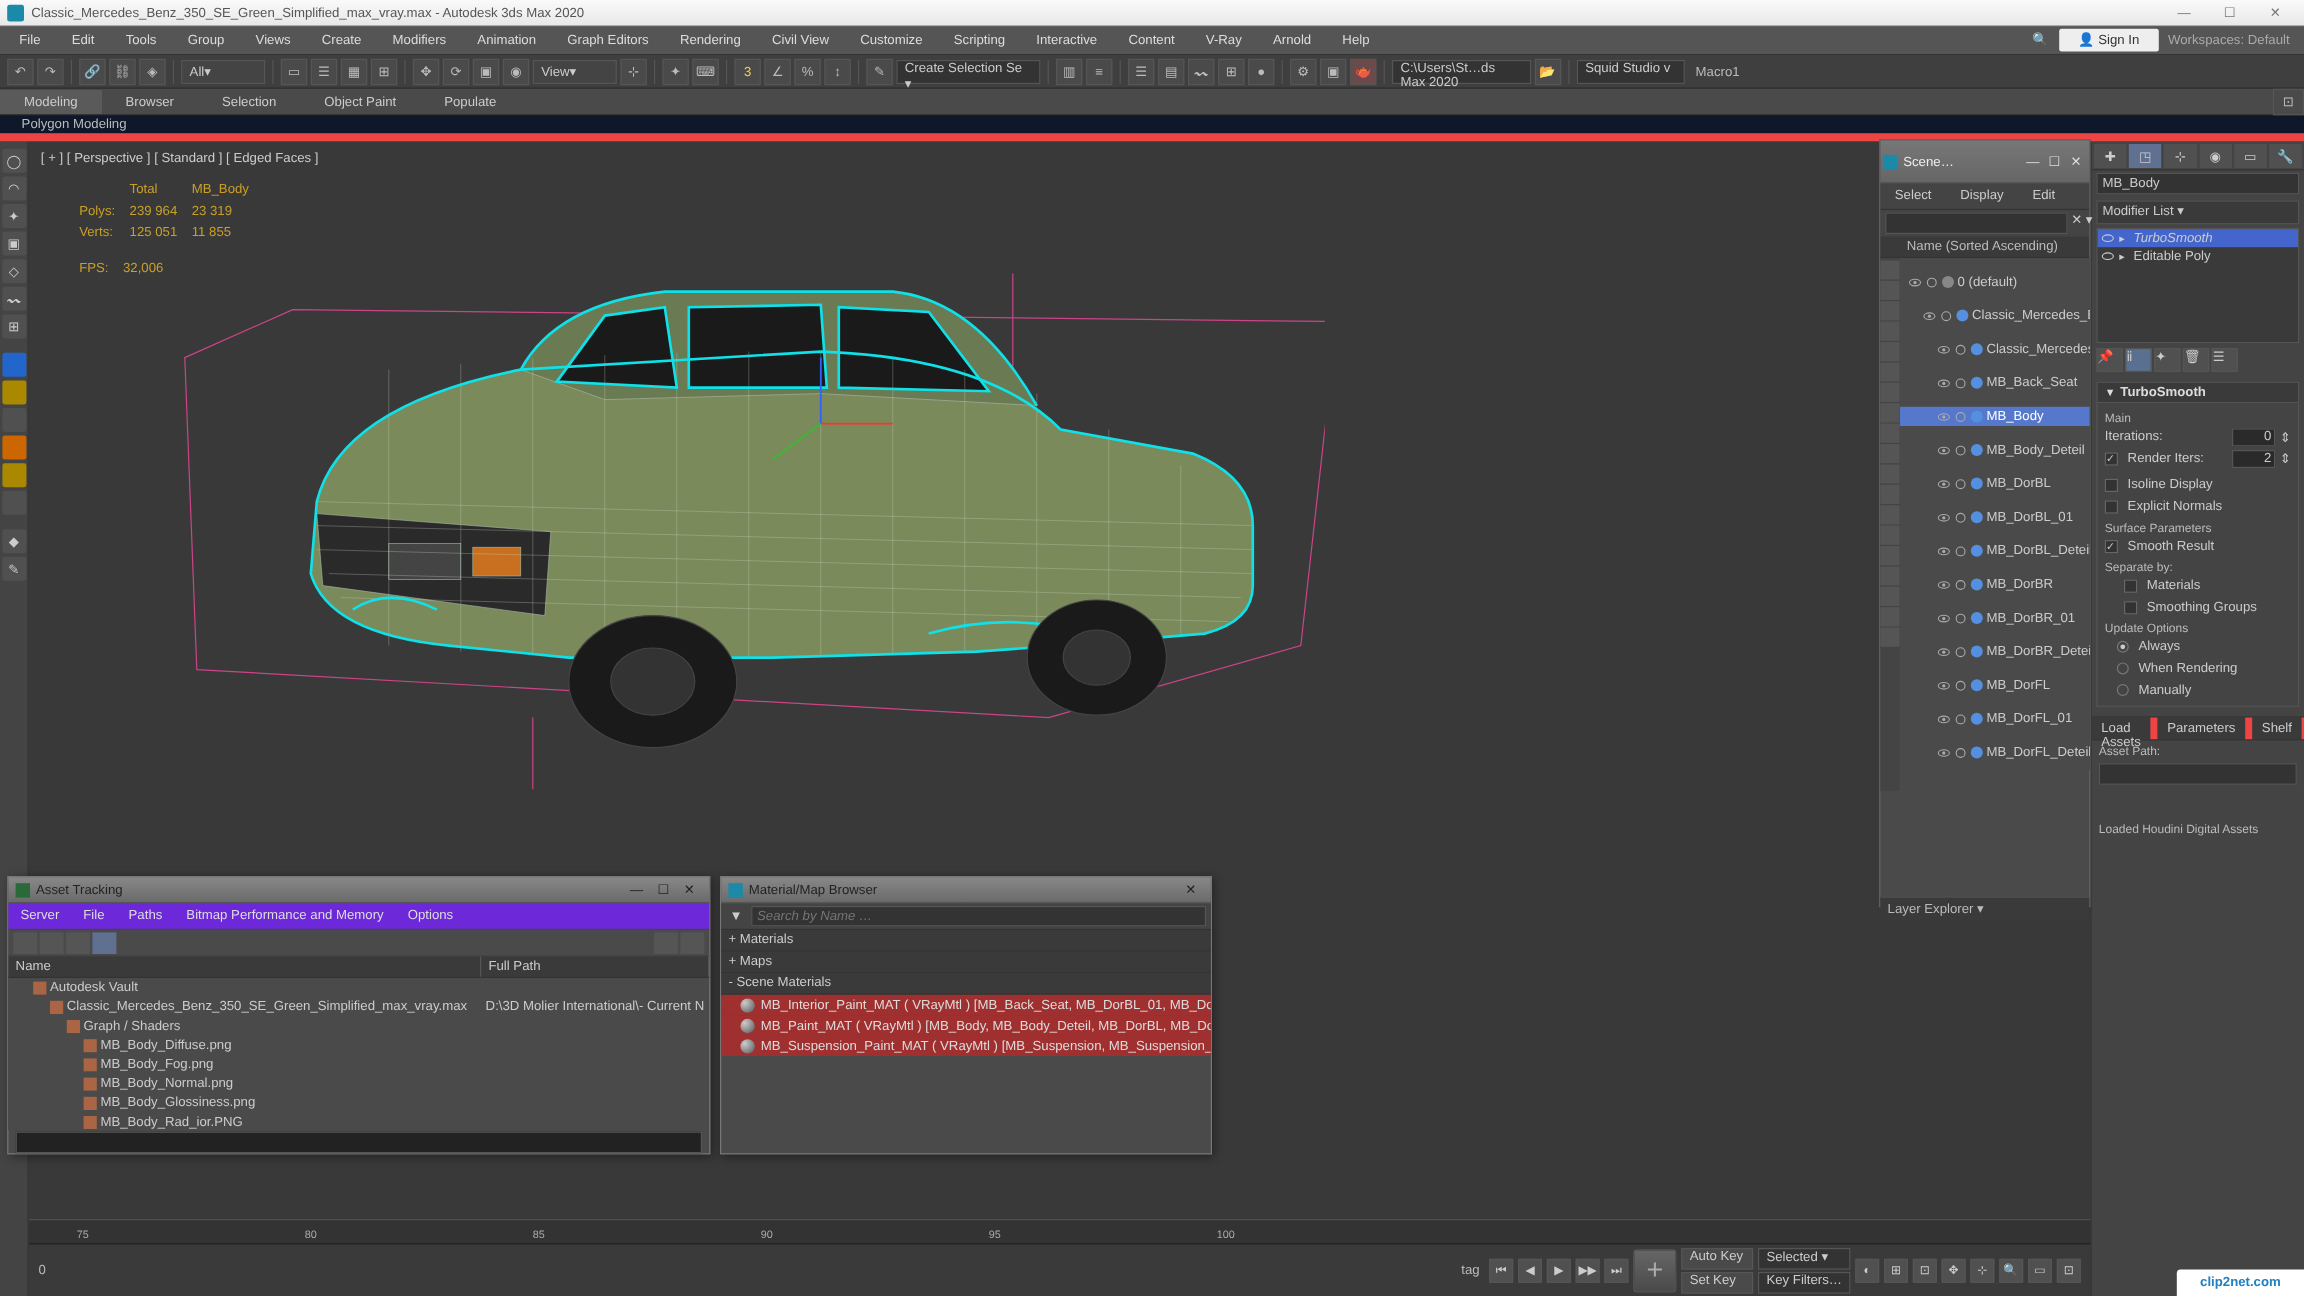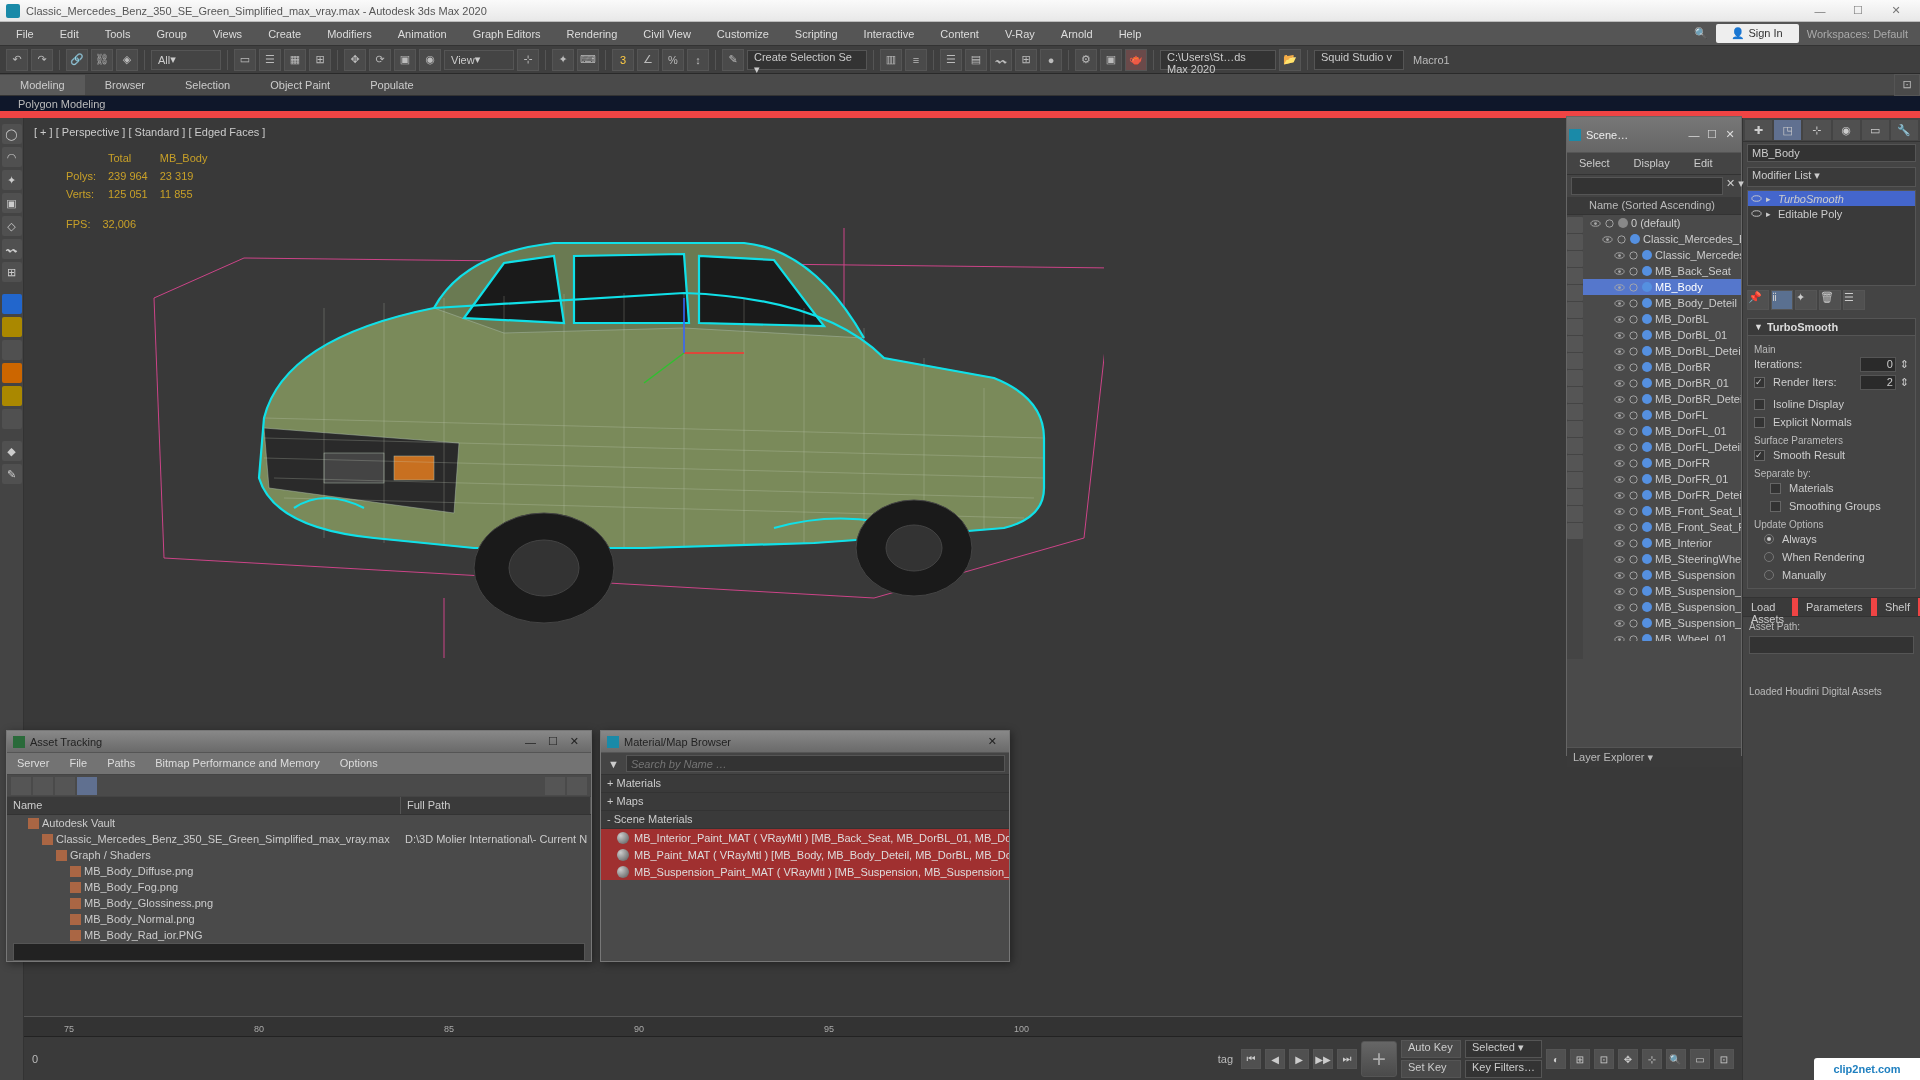--- a/index.html
+++ b/index.html
@@ -41,21 +41,21 @@
 .sphdr .spacer { flex:1; }
 .sphdr .wbtn { width:18px; height:16px; display:flex; align-items:center; justify-content:center; cursor:pointer; color:#ddd; }
 .sptabs { height:22px; display:flex; background:#444; border-bottom:1px solid #333; }
 .sptab { padding:4px 12px; color:#ccc; cursor:pointer; }
 .spsearch { height:22px; display:flex; padding:2px 4px; gap:3px; background:#444; }
 .spsearch input { flex:1; background:#333; border:1px solid #555; color:#ccc; padding:0 4px; height:18px; }
 .sptbar { width:18px; background:#444; float:left; height:calc(100% - 88px); display:flex; flex-direction:column; gap:1px; padding-top:2px; }
 .sptbtn { width:16px; height:16px; margin:0 auto; background:#555; cursor:pointer; border-radius:1px; }
 .splisthdr { height:18px; background:#3a3a3a; padding:2px 6px 2px 22px; color:#bbb; border-bottom:1px solid #333; }
 .splist { height:calc(100% - 106px); overflow-y:auto; overflow-x:hidden; background:#4a4a4a; }
-.spitem { height:16px; display:flex; align-items:center; padding-left:4px; gap:3px; color:#ccc; cursor:pointer; white-space:nowrap; }
+.spitem { height:16px; display:flex; align-items:center; padding-left:4px; gap:3px; color:#ccc; cursor:pointer; white-space:nowrap;margin-top:12px; }
 .spitem.sel { background:#5577cc; color:#fff; }
 .spitem .indent { flex-shrink:0; }
 .spitem .eye { width:11px; height:11px; flex-shrink:0; }
 .spitem .node { width:10px; height:10px; background:#888; border-radius:5px; flex-shrink:0; }
 .spitem .node.blue { background:#5590e0; }
 .splayer { height:20px; background:#3a3a3a; border-top:1px solid #555; padding:3px 6px; color:#bbb; }
 .rightpanel { width:178px; background:#444; border-left:1px solid #333; display:flex; flex-direction:column; }
 .rptoprow { height:24px; display:flex; gap:2px; padding:2px; border-bottom:1px solid #333; }
 .rptbtn { flex:1; height:20px; background:#505050; cursor:pointer; display:flex; align-items:center; justify-content:center; }
 .rpname { height:20px; margin:2px 4px; }
@@ -78,21 +78,21 @@
 .rollbody .chk { width:11px; height:11px; background:#333; border:1px solid #666; display:inline-block; margin-right:4px; }
 .rollbody .chk.on::after { content:"✓"; color:#ccc; font-size:9px; display:block; line-height:9px; }
 .rollbody .rad { width:10px; height:10px; border:1px solid #777; border-radius:5px; display:inline-block; margin-right:4px; }
 .rollbody .rad.on::after { content:""; width:4px; height:4px; background:#ccc; border-radius:2px; display:block; margin:2px; }
 .rollbody .grplabel { color:#bbb; font-size:10px; margin-top:4px; }
 .loadassets { height:20px; display:flex; border-top:1px solid #333; border-bottom:1px solid #333; margin-top:8px; }
 .latab { padding:3px 8px; color:#ccc; cursor:pointer; background:#3a3a3a; border-right:6px solid #ef4444; }
 .lalabel { color:#bbb; padding:4px 6px; font-size:10px; }
 .assettrack { position:absolute; top:730px; left:6px; width:586px; height:232px; background:#4a4a4a; border:1px solid #777; box-shadow:2px 2px 8px rgba(0,0,0,0.4); }
 .athdr { height:22px; background:linear-gradient(#888,#6a6a6a); display:flex; align-items:center; padding:0 6px; color:#222; border-bottom:1px solid #555; }
-.atmenu { height:22px; display:flex; background:#737373; border-bottom:1px solid #444; }
+.atmenu { height:22px; display:flex; background:#6d28d9; border-bottom:1px solid #444; }
 .atmenu .mi { padding:4px 10px; color:#ddd; cursor:pointer; }
 .attools { height:22px; display:flex; gap:2px; padding:2px 4px; background:#4a4a4a; border-bottom:1px solid #444; }
 .attbtn { width:20px; height:18px; background:#555; cursor:pointer; }
 .attbtn.active { background:#607090; }
 .atcols { height:18px; display:flex; background:#3a3a3a; border-bottom:1px solid #333; }
 .atcol { padding:2px 6px; color:#ccc; border-right:1px solid #555; }
 .atlist { height:calc(100% - 104px); overflow-y:auto; background:#4a4a4a; }
 .atrow { height:16px; display:flex; align-items:center; color:#ccc; cursor:pointer; }
 .atrow .c1 { width:394px; padding-left:4px; display:flex; align-items:center; gap:3px; overflow:hidden; white-space:nowrap; }
 .atrow .c2 { flex:1; padding-left:4px; overflow:hidden; white-space:nowrap; }
@@ -863,29 +863,29 @@
           <span style="width:56px;flex-shrink:0"></span>
           <span class="aicon"></span>
           <span>MB_Body_Fog.png</span>
         </div>
         <div class="c2"></div>
       </div>
       <div class="atrow">
         <div class="c1">
           <span style="width:56px;flex-shrink:0"></span>
           <span class="aicon"></span>
-          <span>MB_Body_Glossiness.png</span>
+          <span>MB_Body_Normal.png</span>
         </div>
         <div class="c2"></div>
       </div>
       <div class="atrow">
         <div class="c1">
           <span style="width:56px;flex-shrink:0"></span>
           <span class="aicon"></span>
-          <span>MB_Body_Normal.png</span>
+          <span>MB_Body_Glossiness.png</span>
         </div>
         <div class="c2"></div>
       </div>
       <div class="atrow">
         <div class="c1">
           <span style="width:56px;flex-shrink:0"></span>
           <span class="aicon"></span>
           <span>MB_Body_Rad_ior.PNG</span>
         </div>
         <div class="c2"></div>

